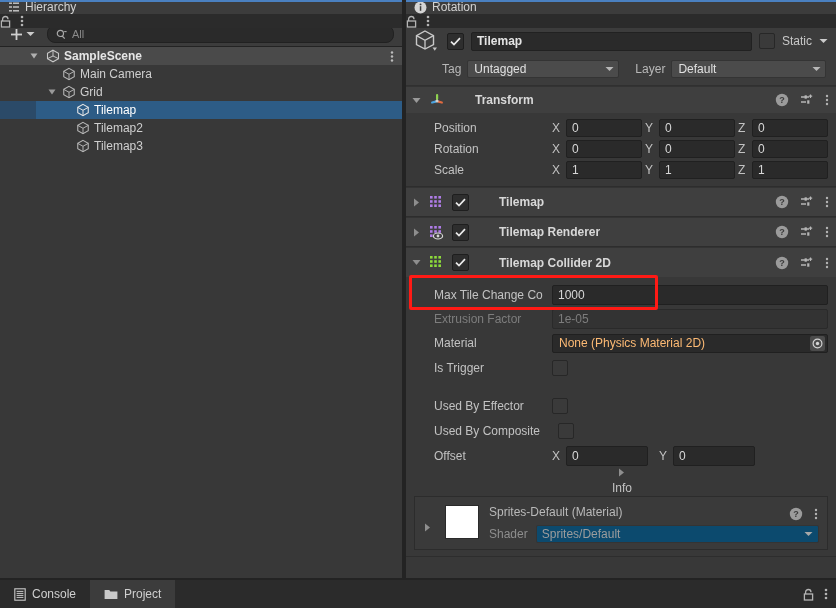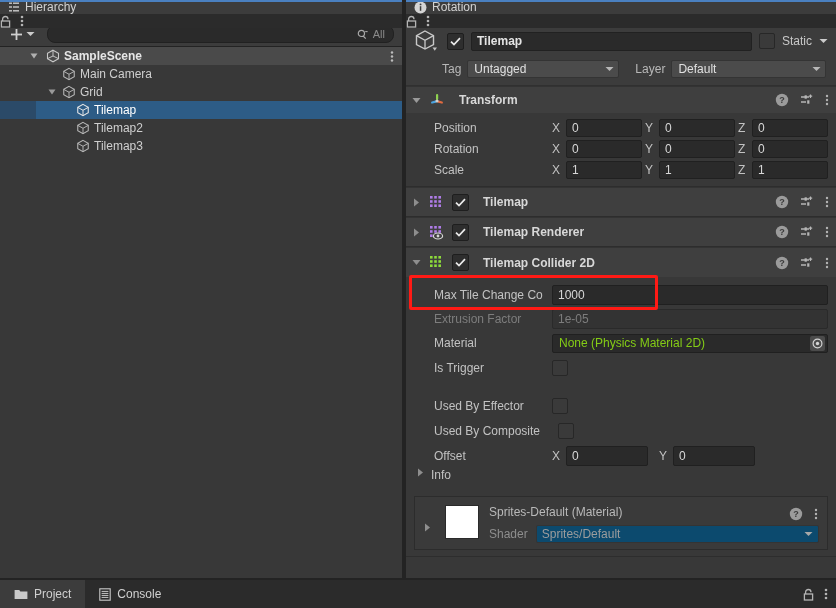--- a/index.html
+++ b/index.html
@@ -18,21 +18,21 @@
   .tab{display:flex;align-items:center;gap:5px;padding:0 12px 0 8px;background:#3c3c3c;color:#d2d2d2;font-size:12px;position:relative;}
   .tab.active{background:#3c3c3c;}
   .tab .accent{position:absolute;left:0;right:0;top:0;height:2px;background:#4a80c0;}
   .tabfill{flex:1;background:#2b2b2b;}
   .tabright{display:flex;align-items:center;gap:9px;padding-right:8px;background:#2b2b2b;}
 
   
   .hier{position:absolute;left:0;top:0;width:402px;height:578px;background:#383838;display:flex;flex-direction:column;}
   .hier-toolbar{height:24px;background:#3c3c3c;display:flex;align-items:center;padding:0 6px;gap:2px;border-bottom:1px solid #232323;}
   .plusbtn{display:flex;align-items:center;gap:3px;padding:0 4px;}
-  .searchfield{flex:1;height:16px;background:#2a2a2a;border:1px solid #212121;border-radius:8px;display:flex;align-items:center;padding:0 8px;gap:5px;margin-left:6px;margin-right:2px;justify-content:flex-end;}
+  .searchfield{flex:1;height:16px;background:#2a2a2a;border:1px solid #212121;border-radius:8px;display:flex;align-items:center;padding:0 8px;gap:5px;margin-left:6px;margin-right:2px;}
   .searchfield .ph{color:#8a8a8a;font-size:11px;}
   .hier-list{flex:1;background:#383838;overflow:hidden;position:relative;}
   .hrow{height:18px;display:flex;align-items:center;position:relative;font-size:12px;color:#cfcfcf;white-space:nowrap;}
   .hrow.scene{background:#4a4a4a;color:#e6e6e6;font-weight:bold;}
   .hrow.selected{background:#2d5c86;color:#ffffff;}
   .hrow.selected .gutter{background:#2b4a68;}
   .gutter{position:absolute;left:0;top:0;bottom:0;width:36px;}
   .hrow .tw{width:14px;display:inline-block;text-align:center;color:#a8a8a8;font-size:8px;}
   .hrow .lbl{margin-left:4px;}
   .rowmenu{position:absolute;right:8px;top:0;bottom:0;display:flex;align-items:center;}
@@ -45,38 +45,38 @@
   .idrow1{display:flex;align-items:center;gap:7px;}
   .goicon{width:26px;height:26px;position:relative;flex:0 0 26px;}
   .namefield{flex:1;height:17px;background:#2a2a2a;border:1px solid #212121;border-radius:2px;color:#e4e4e4;font-size:12px;font-weight:bold;display:flex;align-items:center;padding:0 5px;}
   .statictxt{color:#c8c8c8;font-size:12px;}
   .idrow2{display:flex;align-items:center;gap:6px;margin-top:6px;padding-left:28px;}
   .fieldlabel{color:#b8b8b8;font-size:12px;}
   .dropdown{background:#4b4b4b;border:1px solid #343434;border-radius:2px;height:16px;display:flex;align-items:center;justify-content:space-between;padding:0 4px 0 6px;color:#e0e0e0;font-size:12px;}
 
   .cmp{border-bottom:1px solid #2d2d2d;}
   .cmp-header{height:26px;background:#3f3f3f;display:flex;align-items:center;padding:0 6px 0 6px;gap:6px;position:relative;border-top:1px solid #333;}
-  .cmp-title{font-weight:bold;color:#d8d8d8;font-size:12px;margin-left:8px;}
+  .cmp-title{font-weight:bold;color:#d8d8d8;font-size:12px;margin-left:24px;}
   .cmp-head-icons{position:absolute;right:7px;top:0;bottom:0;display:flex;align-items:center;gap:11px;}
   .foldout{width:11px;text-align:center;color:#9a9a9a;font-size:9px;}
   .chk{width:15px;height:15px;background:#2e2e2e;border:1px solid #1e1e1e;border-radius:2px;display:flex;align-items:center;justify-content:center;color:#e8e8e8;font-size:11px;line-height:1;}
 
   .cmp-body{background:#383838;padding:4px 8px 6px 8px;}
   .prow{display:flex;align-items:center;height:21px;}
   .plabel{width:118px;color:#c2c2c2;font-size:12px;padding-left:20px;white-space:nowrap;overflow:hidden;}
   .plabel.dim{color:#7d7d7d;}
   .pfields{flex:1;display:flex;align-items:center;gap:3px;}
   .num{background:#2a2a2a;border:1px solid #202020;border-radius:2px;height:16px;color:#d8d8d8;font-size:12px;display:flex;align-items:center;padding:0 5px;}
   .num.dim{color:#7d7d7d;background:#333;border-color:#2a2a2a;}
   .axis{color:#c2c2c2;font-size:12px;width:11px;text-align:left;}
   .wide{flex:1;}
-  .objfield{flex:1;height:17px;background:#2a2a2a;border:1px solid #202020;border-radius:2px;display:flex;align-items:center;justify-content:space-between;padding:0 2px 0 6px;color:#84cc16;font-size:12px;}
+  .objfield{flex:1;height:17px;background:#2a2a2a;border:1px solid #202020;border-radius:2px;display:flex;align-items:center;justify-content:space-between;padding:0 2px 0 6px;color:#fdba74;font-size:12px;}
   .picker{width:15px;height:15px;background:#4b4b4b;border-radius:2px;display:flex;align-items:center;justify-content:center;}
   .sqchk{width:14px;height:14px;background:#3a3a3a;border:1px solid #272727;border-radius:2px;}
-  .inforow{display:flex;height:20px;color:#c2c2c2;font-size:12px;gap:4px;padding-left:2px;}
+  .inforow{display:flex;align-items:center;height:20px;color:#c2c2c2;font-size:12px;gap:4px;padding-left:2px;flex-direction:column;}
 
   .matblock{margin-top:8px;border:1px solid #2c2c2c;background:#3a3a3a;}
   .matheader{display:flex;align-items:flex-start;padding:8px 8px 6px 8px;position:relative;}
   .matswatch{width:32px;height:32px;background:#ffffff;border:1px solid #2a2a2a;flex:0 0 32px;margin-left:22px;}
   .matright{flex:1;margin-left:10px;}
   .mattitle{color:#b9b9b9;font-size:12px;margin-bottom:6px;}
   .matshaderrow{display:flex;align-items:center;gap:8px;}
   .shaderlabel{color:#8e8e8e;font-size:12px;}
   .shaderdd{flex:1;height:16px;background:#0c4a6e;border:1px solid #343434;border-radius:2px;display:flex;align-items:center;justify-content:space-between;padding:0 5px;color:#9c9c9c;font-size:12px;}
   .matfoldout{position:absolute;left:8px;top:26px;color:#9a9a9a;font-size:9px;}
@@ -714,36 +714,36 @@
       </div>
 
     </div>
   </div>
 
   <div class="redbox" style="left:409px;top:275px;width:243px;height:29px;"></div>
 
   <div class="hdivider"></div>
 
   <div class="bottom">
-    <div class="btab active">
-      <span class="ico">
-        <svg width="14" height="12" viewBox="0 0 14 12">
-          <path d="M0.6 2 H5.2 L6.4 3.4 H13.4 V11 H0.6 Z" fill="#c9c9c9"></path>
-        </svg>
-      </span>
-      <span>Project</span>
-    </div>
     <div class="btab">
       <span class="ico">
         <svg width="12" height="13" viewBox="0 0 12 13">
           <rect x="0.8" y="0.8" width="10.4" height="11.4" fill="none" stroke="#c9c9c9" stroke-width="1.1"></rect>
           <path d="M2.6 3.4 H9.4 M2.6 5.4 H9.4 M2.6 7.4 H9.4 M2.6 9.4 H9.4" stroke="#c9c9c9" stroke-width="1"></path>
         </svg>
       </span>
       <span>Console</span>
+    </div>
+    <div class="btab active">
+      <span class="ico">
+        <svg width="14" height="12" viewBox="0 0 14 12">
+          <path d="M0.6 2 H5.2 L6.4 3.4 H13.4 V11 H0.6 Z" fill="#c9c9c9"></path>
+        </svg>
+      </span>
+      <span>Project</span>
     </div>
     <div class="bfill"></div>
     <div class="bright">
       <span class="ico">
         <svg width="11" height="13" viewBox="0 0 11 13">
           <path d="M2.6 6 V4.2 A2.7 2.7 0 0 1 8 4.2" fill="none" stroke="#b4b4b4" stroke-width="1.3"></path>
           <rect x="1.4" y="6" width="8.2" height="6" fill="none" stroke="#b4b4b4" stroke-width="1.3"></rect>
         </svg>
       </span>
       <span class="ico">

